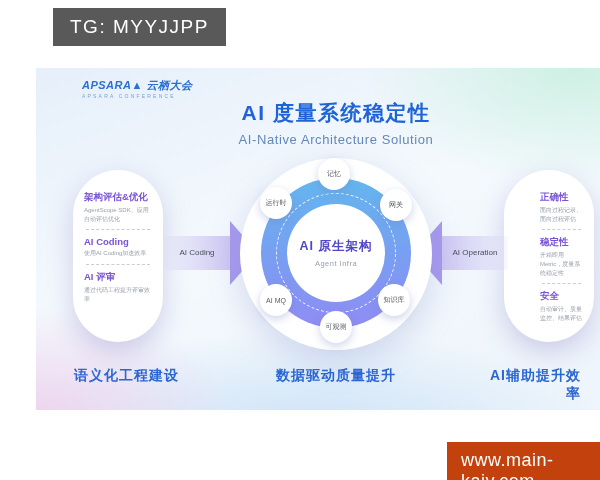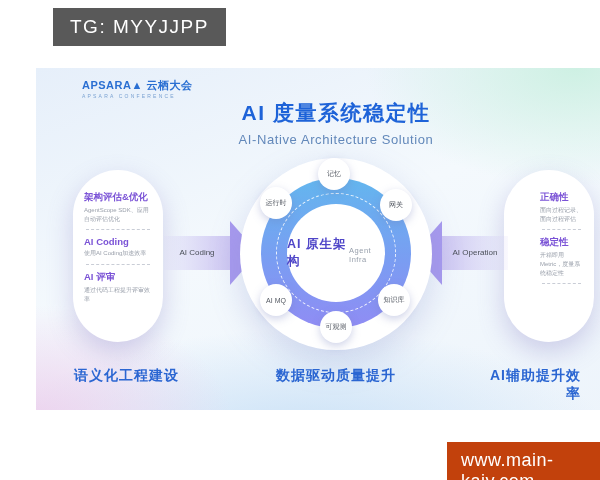--- a/index.html
+++ b/index.html
@@ -14,21 +14,21 @@
 
   
   .slide{position:absolute;left:0;top:68px;width:600px;height:342px;
     background:
       radial-gradient(ellipse 300px 170px at 90% 0%, rgba(204,240,226,0.95), rgba(204,240,226,0) 70%),
       radial-gradient(ellipse 280px 160px at 0% 102%, rgba(236,206,236,0.85), rgba(236,206,236,0) 70%),
       radial-gradient(ellipse 420px 150px at 45% 108%, rgba(198,223,246,0.9), rgba(198,223,246,0) 72%),
       linear-gradient(160deg,#e6effa 0%,#f4f9fd 45%,#edf4fb 100%);}
 
   .logo{position:absolute;left:46px;top:12px;line-height:1;}
-  .logo-row{font-size:11px;font-weight:bold;color:#2a6fd2;letter-spacing:0.5px;}
+  .logo-row{font-size:11px;font-weight:bold;font-style:italic;color:#2a6fd2;letter-spacing:0.5px;}
   .logo-tagline{font-size:5px;color:#7ba2d2;letter-spacing:2.2px;margin-top:3px;}
 
   .title{position:absolute;left:0;top:31px;width:100%;text-align:center;
     font-size:21px;font-weight:bold;color:#1e63d8;letter-spacing:1.5px;}
   .subtitle{position:absolute;left:0;top:64px;width:100%;text-align:center;
     font-size:13px;color:#6288ba;letter-spacing:0.6px;}
 
   
   .pill{position:absolute;width:90px;height:172px;background:#ffffff;border-radius:45px;
     box-shadow:0 10px 26px rgba(120,110,190,0.30);padding:21px 11px;box-sizing:border-box;}
@@ -39,21 +39,21 @@
   .pill-divider{border:none;border-top:1px dashed #c9cdd6;margin:6px 2px;}
 
   
   .big-circle{position:absolute;left:204px;top:90px;width:192px;height:192px;border-radius:50%;
     background:#ffffff;box-shadow:0 12px 32px rgba(125,135,200,0.28);}
   .ring{position:absolute;left:225px;top:110px;width:150px;height:150px;border-radius:50%;
     background:linear-gradient(180deg,#63b6ee 0%,#7a9df2 55%,#908cf4 100%);}
   .dashed-circle{position:absolute;left:240px;top:125px;width:120px;height:120px;border-radius:50%;
     border:1px dashed rgba(255,255,255,0.85);box-sizing:border-box;}
   .inner-circle{position:absolute;left:251px;top:136px;width:98px;height:98px;border-radius:50%;
-    background:#ffffff;display:flex;flex-direction:row;align-items:center;justify-content:center;}
+    background:#ffffff;display:flex;flex-direction:column;align-items:center;justify-content:center;}
   .inner-title{font-size:12.5px;font-weight:bold;color:#4f46c8;letter-spacing:1px;}
   .inner-sub{font-size:7.5px;color:#98a0ac;margin-top:4px;letter-spacing:0.5px;}
 
   .node{position:absolute;width:32px;height:32px;border-radius:50%;background:#ffffff;
     box-shadow:0 3px 9px rgba(115,125,190,0.35);display:flex;align-items:center;justify-content:center;
     font-size:7px;color:#555a63;text-align:center;}
   .node-memory{left:282px;top:90px;}
   .node-gateway{left:344px;top:121px;}
   .node-knowledge{left:342px;top:216px;}
   .node-observe{left:284px;top:243px;}
@@ -116,20 +116,24 @@
       <div>
         <div class="pill-item-title">正确性</div>
         <div class="pill-item-desc">面向过程记录、面向过程评估</div>
       </div>
       <hr class="pill-divider">
       <div>
         <div class="pill-item-title">稳定性</div>
         <div class="pill-item-desc">开箱即用Metric，度量系统稳定性</div>
       </div>
       <hr class="pill-divider">
+      <div>
+        <div class="pill-item-title">安全</div>
+        <div class="pill-item-desc">自动审计、质量监控、结果评估</div>
+      </div>
     </div>
 
     <div class="arrow-body arrow-body-left"></div>
     <div class="arrow-head arrow-head-left"></div>
     <div class="arrow-label arrow-label-left">AI Coding</div>
 
     <div class="arrow-body arrow-body-right"></div>
     <div class="arrow-head arrow-head-right"></div>
     <div class="arrow-label arrow-label-right">AI Operation</div>
 

